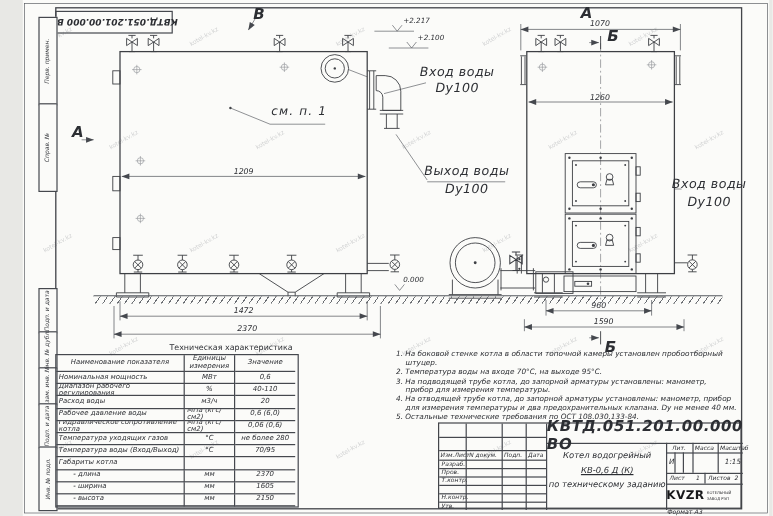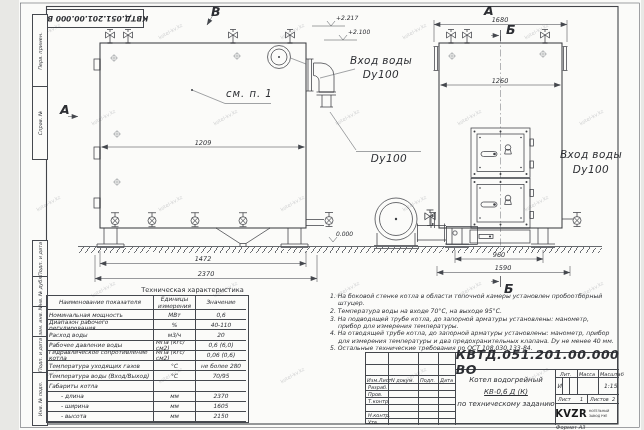--- a/index.html
+++ b/index.html
@@ -299,28 +299,29 @@
   <div class="t viewlbl" style="left:506px;top:22px;">Б</div>
   <div class="t viewlbl" style="left:504px;top:281px;">Б</div>
   <div class="t see" style="left:226px;top:88px;">см. п. 1</div>
 
   <div class="t lvltxt" style="left:336px;top:14px;">+2.217</div>
   <div class="t lvltxt" style="left:348px;top:28px;">+2.100</div>
   <div class="t lvltxt" style="left:336px;top:230px;">0.000</div>
 
   <div class="t port" style="left:329px;top:54px;">Вход воды</div>
   <div class="t port" style="left:329px;top:68px;">Dy100</div>
+  <div class="t port" style="left:337px;top:137px;">Выход воды</div>
   <div class="t port" style="left:337px;top:152px;">Dy100</div>
   <div class="t port" style="left:539px;top:148px;">Вход воды</div>
   <div class="t port" style="left:539px;top:163px;">Dy100</div>
 
   <div class="t dimtxt ctr" style="left:203px;top:139px;">1209</div>
   <div class="t dimtxt ctr" style="left:203px;top:255px;">1472</div>
   <div class="t dimtxt ctr" style="left:206px;top:270px;">2370</div>
-  <div class="t dimtxt ctr" style="left:500px;top:16px;">1680</div>
+  <div class="t dimtxt ctr" style="left:500px;top:16px;">1070</div>
   <div class="t dimtxt ctr" style="left:500px;top:77px;">1260</div>
   <div class="t dimtxt ctr" style="left:499px;top:250.5px;">960</div>
   <div class="t dimtxt ctr" style="left:503px;top:264px;">1590</div>
 
   <div class="notes">
       <div class="note">1. На боковой стенке котла в области топочной камеры установлен пробоотборный штуцер.</div>
       <div class="note">2. Температура воды на входе 70°С, на выходе 95°С.</div>
       <div class="note">3. На подводящей трубе котла, до запорной арматуры установлены: манометр, прибор для измерения температуры.</div>
       <div class="note">4. На отводящей трубе котла, до запорной арматуры установлены: манометр, прибор для измерения температуры и два предохранительных клапана. Dу не менее 40 мм.</div>
       <div class="note">5. Остальные технические требования по ОСТ 108.030.133-84.</div>

